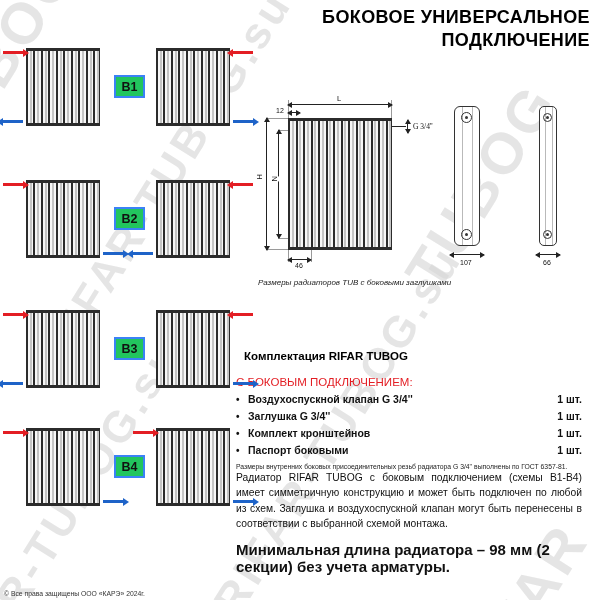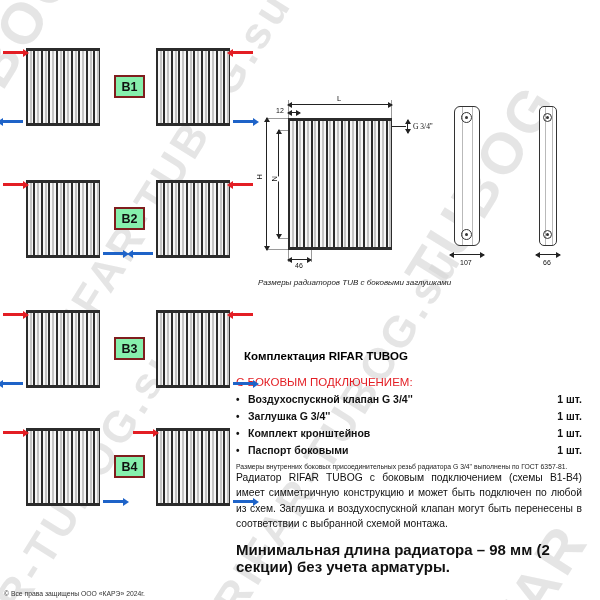--- a/index.html
+++ b/index.html
@@ -35,22 +35,22 @@
   .arr.dir-r::after { right:-6px; border-left:6px solid var(--c); }
   .arr.dir-l::after { left:-6px;  border-right:6px solid var(--c); }
   .arr.tl { top:3px; left:-23px; }  .arr.bl { bottom:3px; left:-23px; }
   .arr.tr { top:3px; right:-23px; } .arr.br { bottom:3px; right:-23px; }
 
   
   .scheme-row { position:absolute; left:26px; width:215px; height:78px; }
   .scheme-row .rad1 { position:absolute; left:0; top:0; }
   .scheme-row .rad2 { position:absolute; left:130px; top:0; }
   .scheme-label { position:absolute; left:88px; top:27px; width:31px; height:23px;
-                  border:2px solid #7f1d1d; display:flex; align-items:center; justify-content:center;
-                  font-weight:bold; font-size:12.5px; background:#86efac; }
+                  border:2px solid #3b82f6; display:flex; align-items:center; justify-content:center;
+                  font-weight:bold; font-size:12.5px; background:#22c55e; }
 
   
   .tech { position:absolute; left:250px; top:92px; width:212px; height:205px; }
   .td-rad { left:38px; top:26px; width:104px; height:132px; }
   .dim-h { position:absolute; height:1px; background:#222; }
   .dim-v { position:absolute; width:1px;  background:#222; }
   .dim-h.arrows::before { content:""; position:absolute; left:-1px; top:-2.5px;
       border-top:3px solid transparent; border-bottom:3px solid transparent; border-right:5px solid #222; }
   .dim-h.arrows::after  { content:""; position:absolute; right:-1px; top:-2.5px;
       border-top:3px solid transparent; border-bottom:3px solid transparent; border-left:5px solid #222; }
@@ -90,20 +90,24 @@
 
   <div class="wm" style="left:-60px; top:120px; font-size:58px; transform:rotate(-58deg);">TUBOG</div>
   <div class="wm" style="left:55px; top:330px; font-size:44px; transform:rotate(-58deg);">RIFAR-TUBOG.su</div>
   <div class="wm" style="left:225px; top:585px; font-size:44px; transform:rotate(-58deg);">RIFAR-TUBOG.su</div>
   <div class="wm" style="left:420px; top:250px; font-size:58px; transform:rotate(-58deg);">TUBOG</div>
   <div class="wm" style="left:-55px; top:680px; font-size:44px; transform:rotate(-58deg);">RIFAR-TUBOG.su</div>
   <div class="wm" style="left:470px; top:660px; font-size:58px; transform:rotate(-58deg);">RIFAR</div>
 
   <div class="layer">
 
+    <div class="title">
+      <div>БОКОВОЕ УНИВЕРСАЛЬНОЕ</div>
+      <div>ПОДКЛЮЧЕНИЕ</div>
+    </div>
 
     <div class="scheme-row" style="top:48px">
       <div class="rad rad1">
         <div class="arr red tl dir-r"></div>
         <div class="rad-body"></div>
         <div class="arr blue bl dir-l"></div>
       </div>
       <div class="scheme-label">В1</div>
       <div class="rad rad2">
         <div class="arr red tr dir-l"></div>

